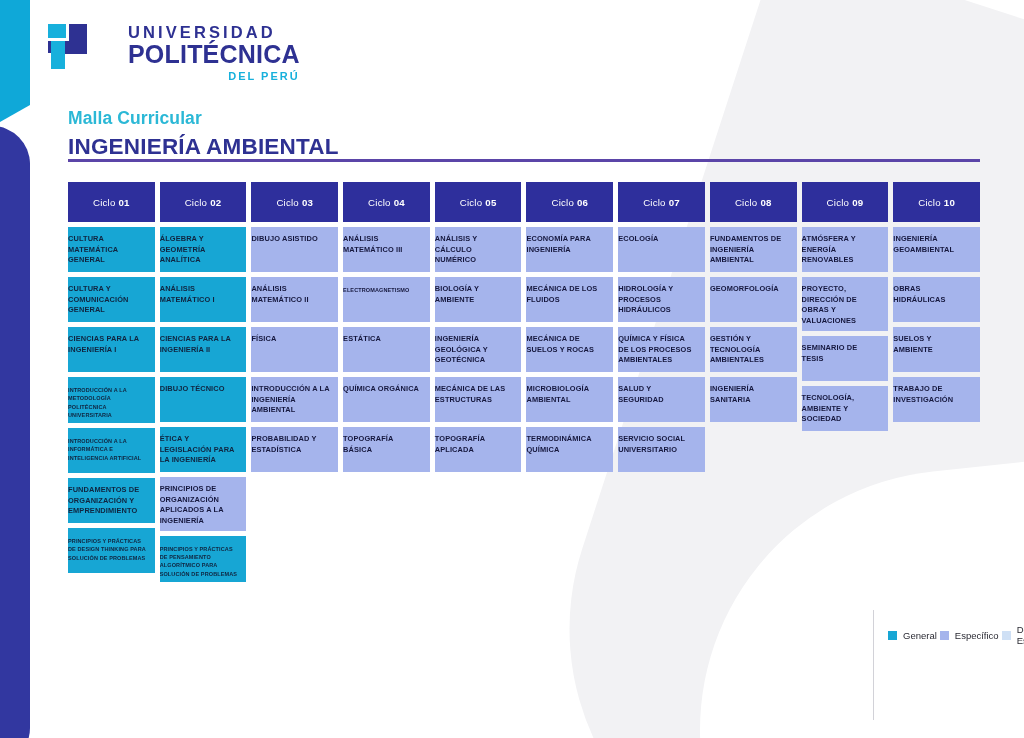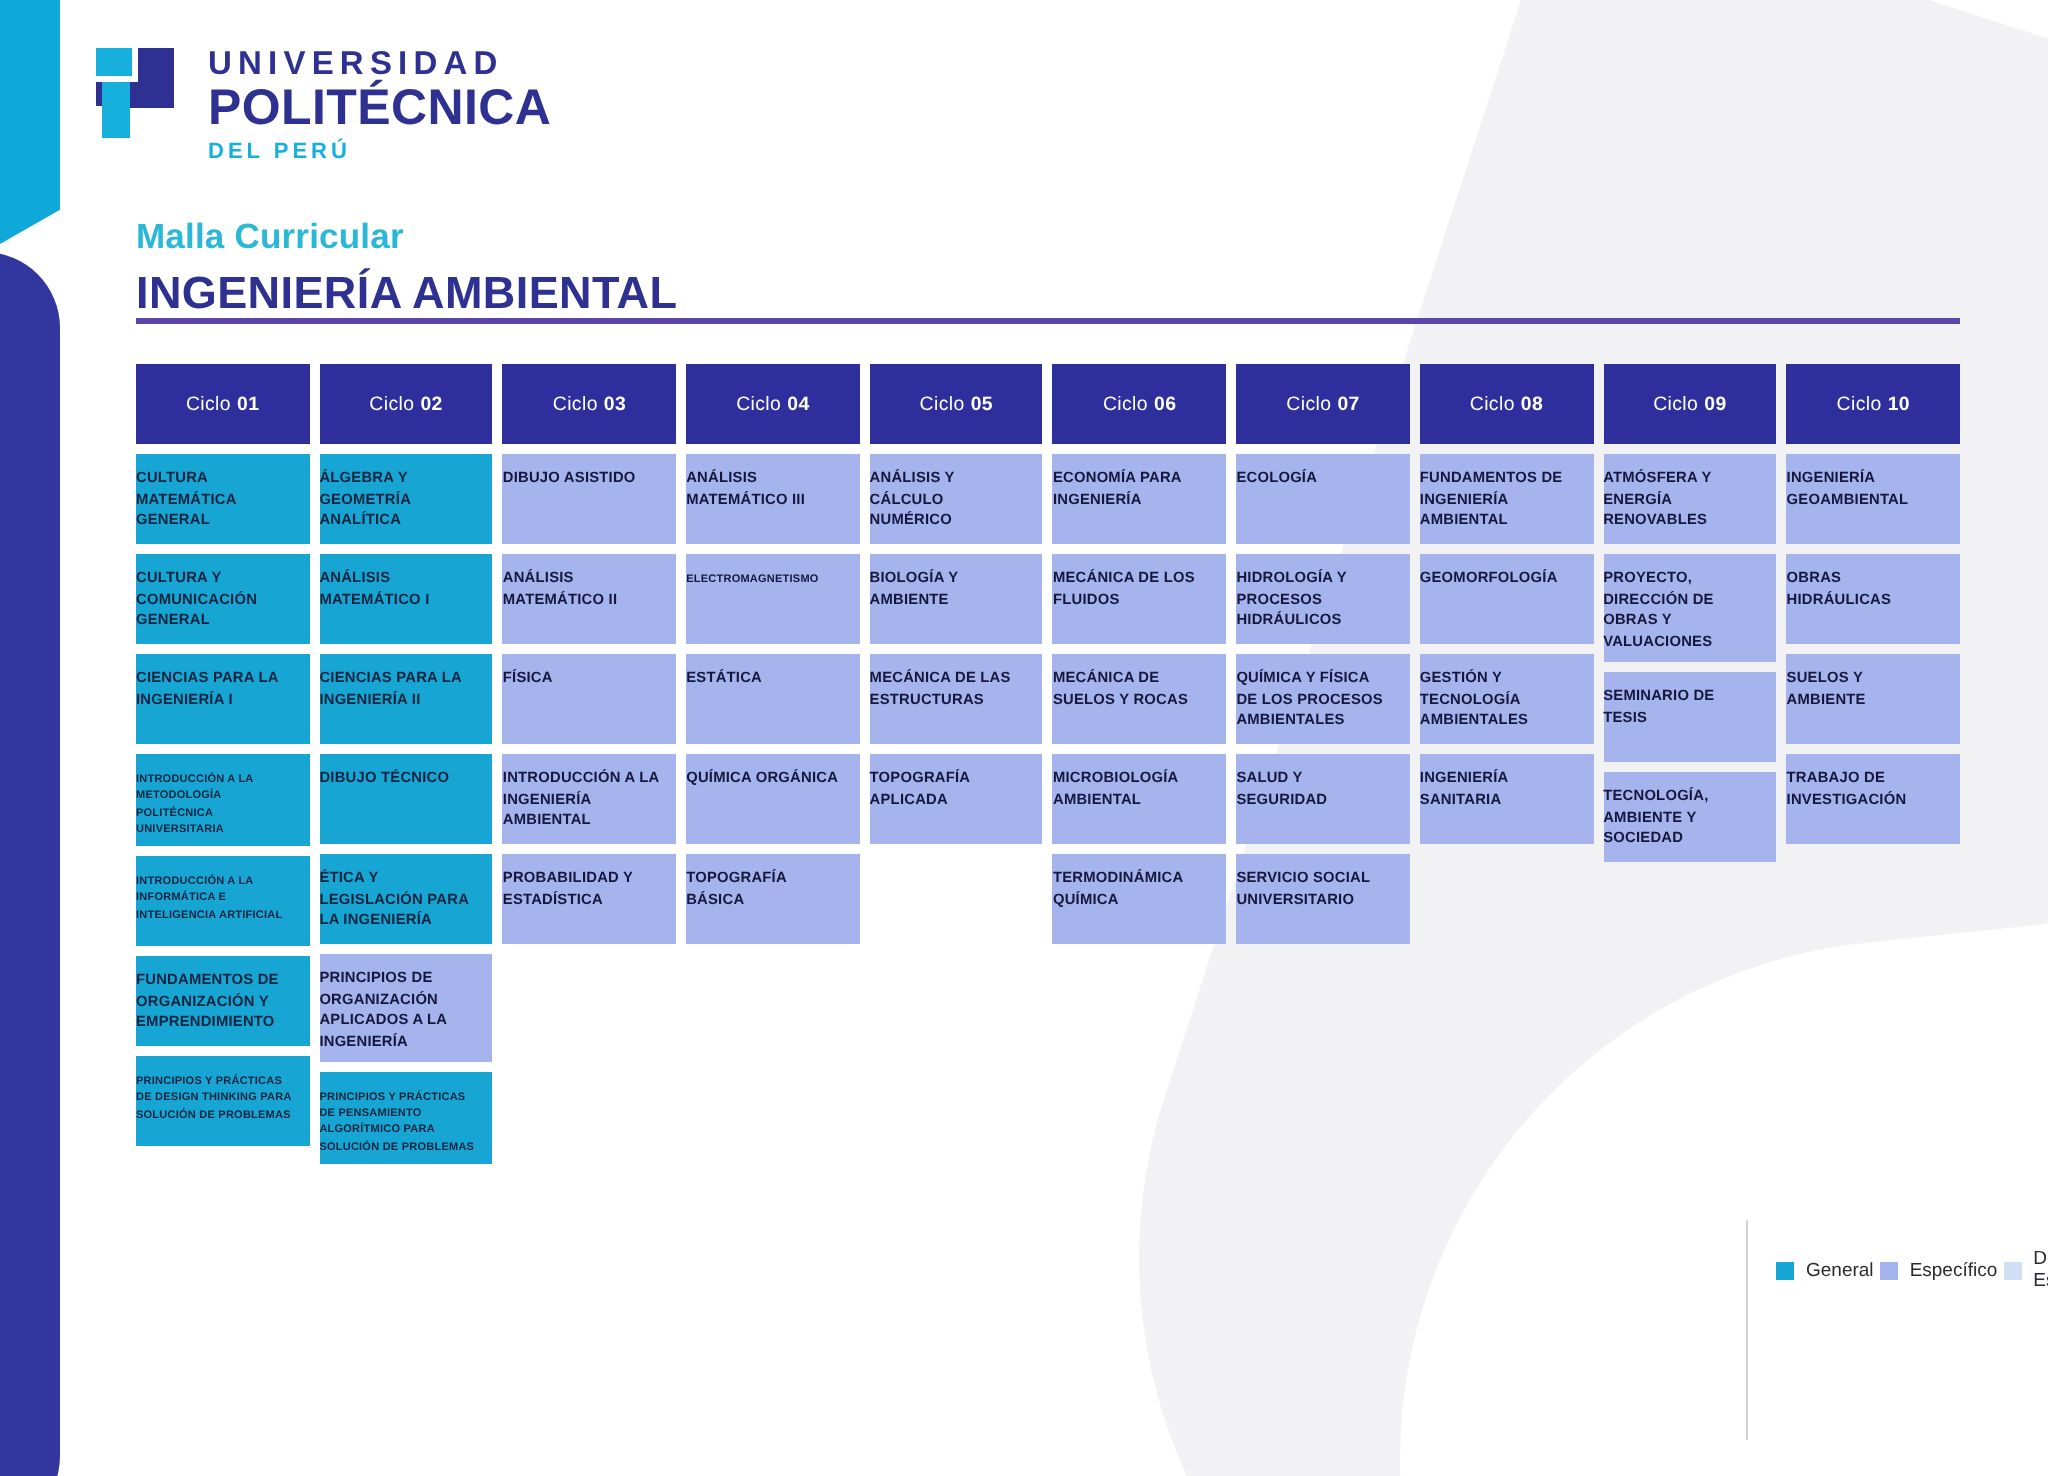--- a/index.html
+++ b/index.html
@@ -67,21 +67,21 @@
     width: 70px; height: 640px;
     background: #3237a0;
     border-top-right-radius: 38px;
     border-bottom-right-radius: 38px;
     z-index: 2;
   }
 
   
   .header { position: absolute; top: 22px; left: 48px; z-index: 5; }
 
-  .logo-wrap { display: flex; align-items: flex-start; }
+  .logo-wrap { display: flex; align-items: flex-start; gap: 24px; }
 
   .logo-mark {
     position: relative;
     width: 46px; height: 48px;
     margin-right: 10px;
     flex: none;
   }
   .lm { position: absolute; }
   .lm-a { left: 0;  top: 2px;  width: 18px; height: 14px; background: #17b0dc; }
   .lm-b { left: 21px; top: 2px; width: 18px; height: 30px; background: #2e3192; }
@@ -93,21 +93,21 @@
   .logo-l1 {
     font-size: 16.5px; font-weight: 700; color: #2e3192;
     letter-spacing: 3.1px; line-height: 1.05;
   }
   .logo-l2 {
     font-size: 25px; font-weight: 700; color: #2e3192;
     letter-spacing: 0.2px; line-height: 1.0; margin-top: 1px;
   }
   .logo-l3 {
     font-size: 11px; font-weight: 700; color: #17b0dc;
-    letter-spacing: 2.0px; text-align: left; margin-top: 3px;
+    letter-spacing: 2.0px; text-align: right; margin-top: 3px;
   }
 
   
   .title-block { position: absolute; top: 108px; left: 68px; z-index: 5; }
   .subtitle {
     font-size: 17.5px; font-weight: 700; color: #2bb8d6;
     letter-spacing: 0.1px;
   }
   .maintitle {
     font-size: 22.5px; font-weight: 700; color: #2e3192;
@@ -268,20 +268,21 @@
         <div class="spacer"></div>
         <div class="spacer"></div>
       </div>
       <div class="col">
         <div class="cycle-head">
           <span>Ciclo</span>
           <b>05</b>
         </div>
         <div class="course c-especifico">ANÁLISIS Y CÁLCULO NUMÉRICO</div>
         <div class="course c-especifico">BIOLOGÍA Y AMBIENTE</div>
+        <div class="course c-especifico">INGENIERÍA GEOLÓGICA Y GEOTÉCNICA</div>
         <div class="course c-especifico">MECÁNICA DE LAS ESTRUCTURAS</div>
         <div class="course c-especifico">TOPOGRAFÍA APLICADA</div>
         <div class="spacer"></div>
         <div class="spacer"></div>
       </div>
       <div class="col">
         <div class="cycle-head">
           <span>Ciclo</span>
           <b>06</b>
         </div>

